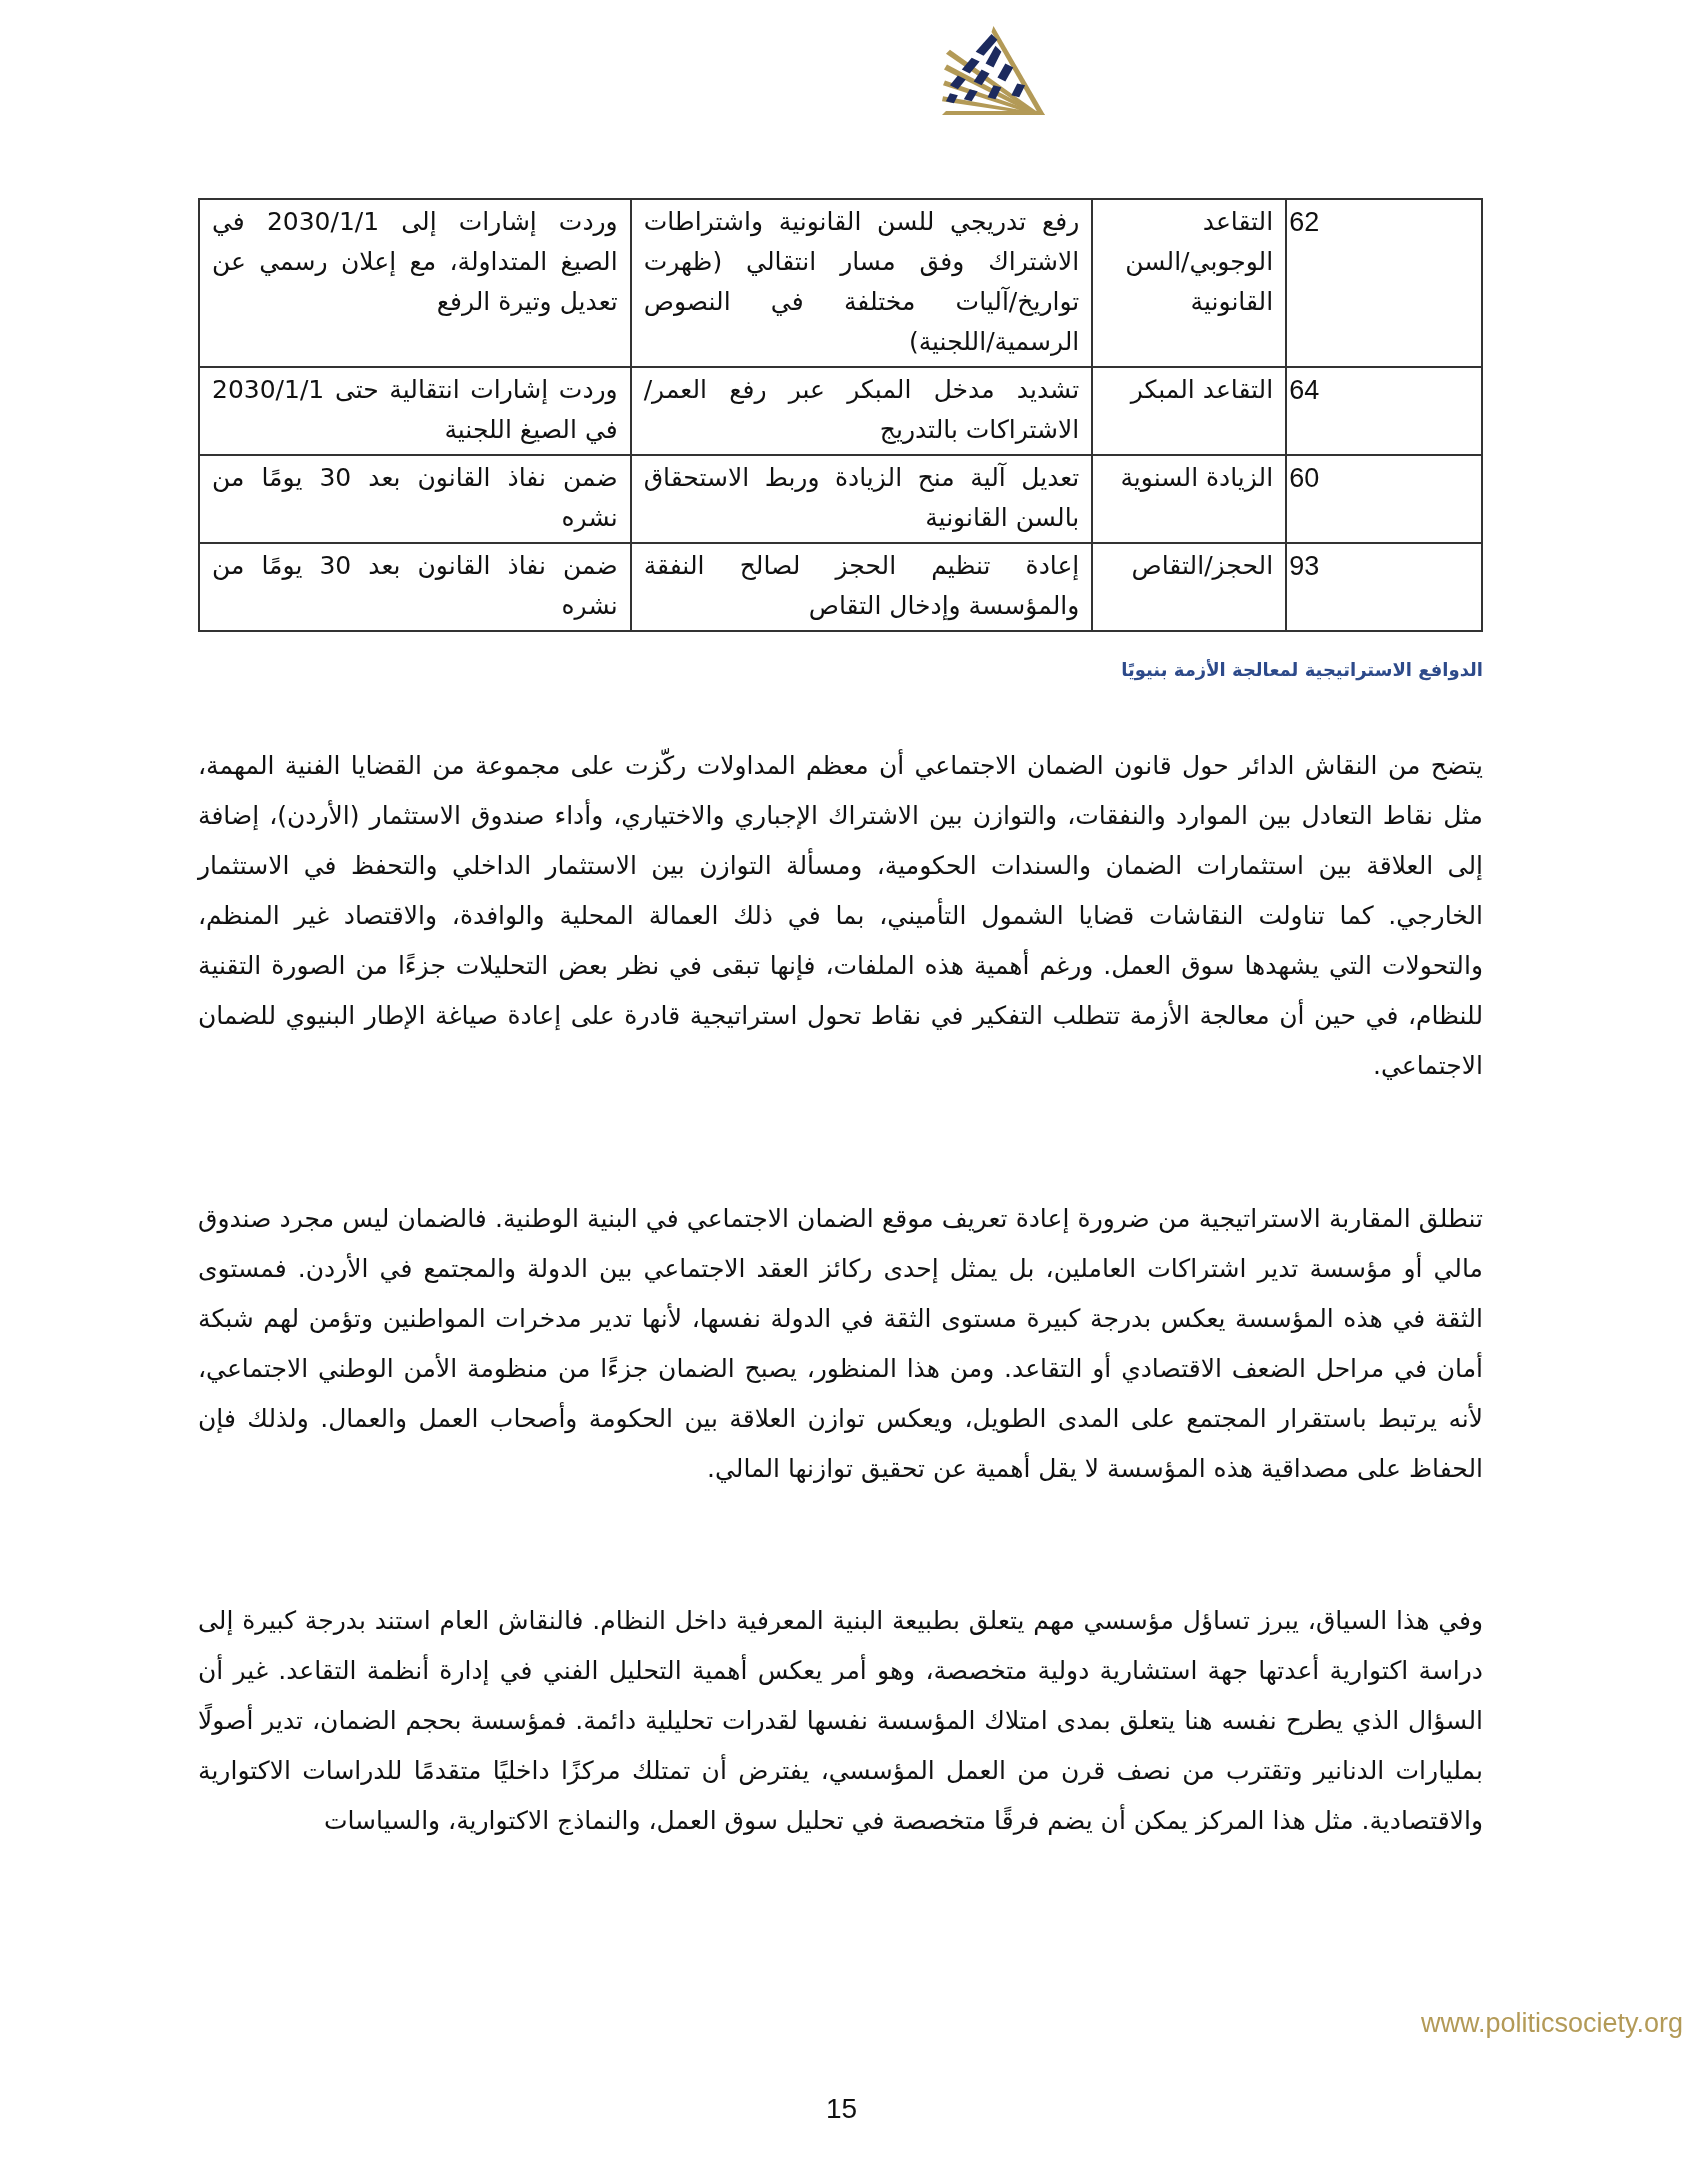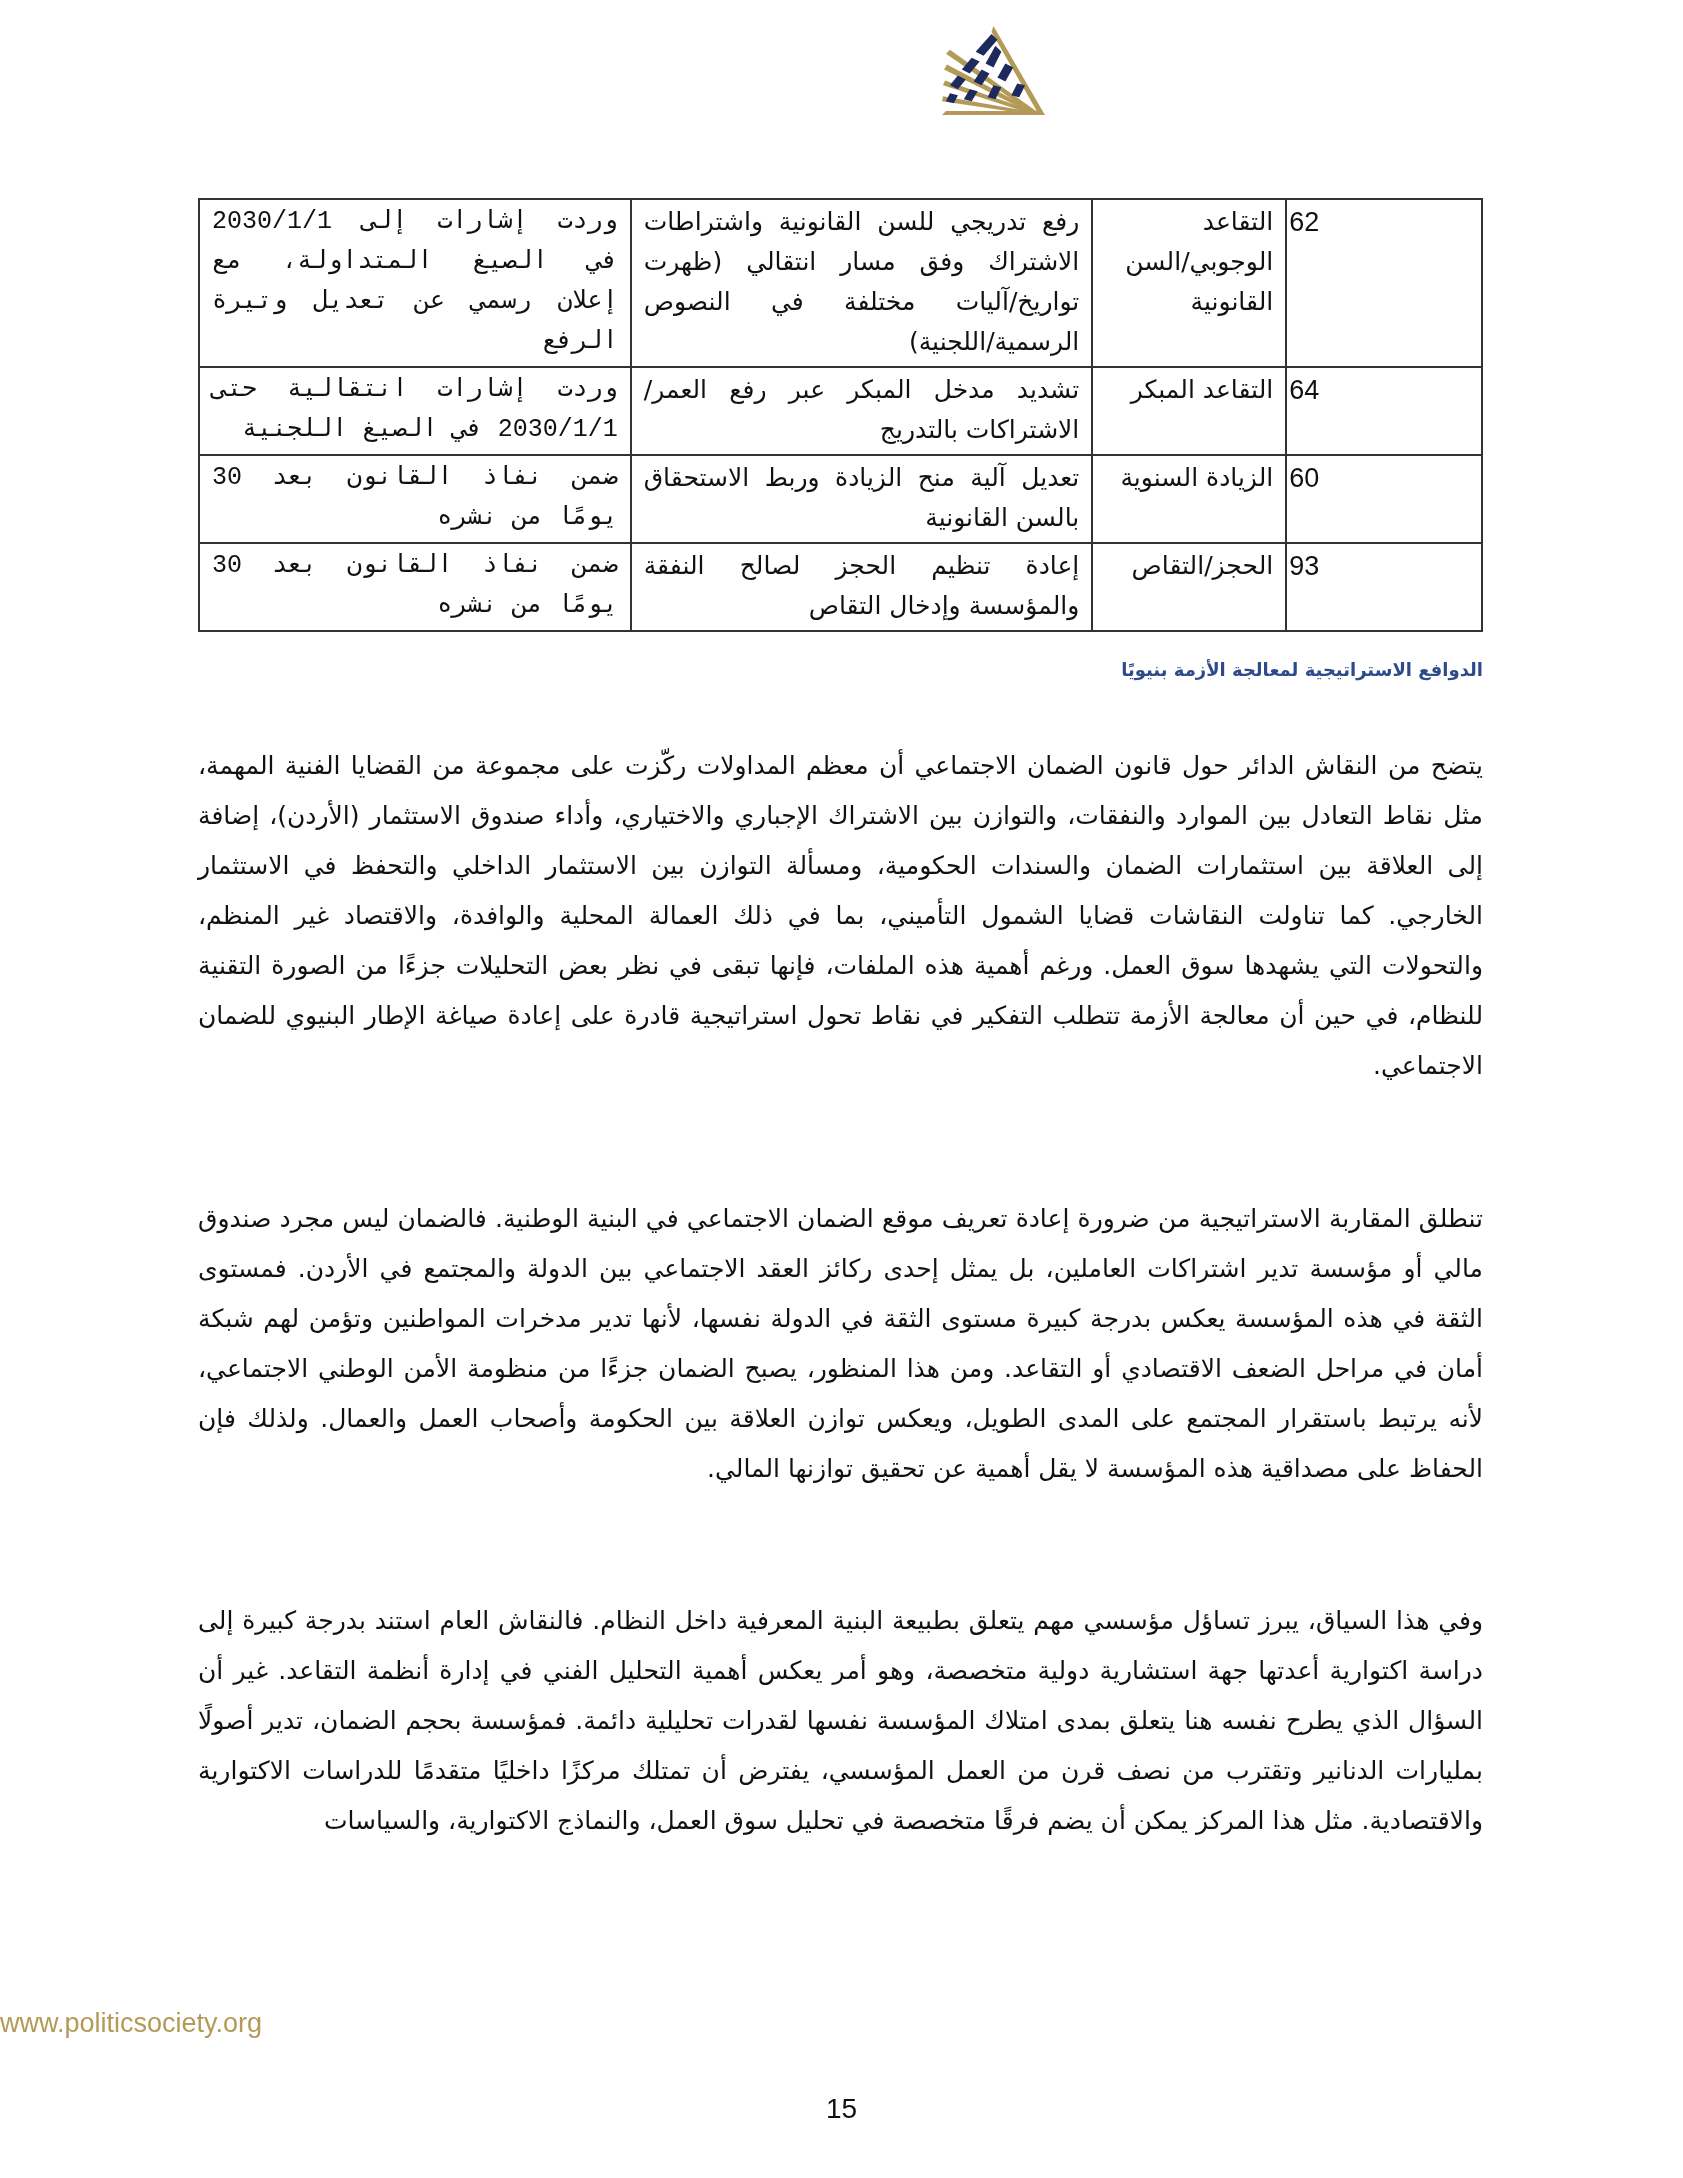--- a/index.html
+++ b/index.html
@@ -9,29 +9,29 @@
   .logo-text { position: absolute; left: 634px; top: 26px; width: 307px; text-align: right; direction: rtl; }
   .logo-ar { font-size: 25px; font-weight: bold; color: #1c2a5e; line-height: 32px; white-space: nowrap; }
   .logo-en { font-family: "Liberation Sans", sans-serif; font-size: 17px; font-weight: bold; color: #1c2a5e; direction: ltr; text-align: right; white-space: nowrap; }
   .logo-mark { position: absolute; left: 936px; top: 0px; width: 111px; height: 95px; }
 
   table.chg { position: absolute; left: 198px; top: 198px; width: 1285px; border-collapse: collapse; direction: rtl; }
   table.chg td { border: 2px solid #333; vertical-align: top; font-size: 25px; line-height: 40px; padding: 2px 12px 4px 12px; text-align: justify; text-align-last: right; }
   table.chg td.num { width: 180px; text-align: left; text-align-last: left; direction: ltr; padding-left: 2px; padding-right: 12px; font-family: "Liberation Sans", sans-serif; font-size: 27px; }
   table.chg td.art { width: 168px; text-align: right; }
   table.chg td.chg-desc { width: 436px; }
-  table.chg td.timing { width: 406px; font-family: Liberation Mono, monospace; }
+  table.chg td.timing { width: 406px; }
 
   .section-title { position: absolute; top: 659px; right: 200px; direction: rtl; font-size: 18px; font-weight: bold; color: #2d4a8a; white-space: nowrap; }
   .para { position: absolute; left: 198px; width: 1285px; direction: rtl; font-size: 25px; line-height: 50px; text-align: justify; text-align-last: right; }
   .p1 { top: 741px; }
   .p2 { top: 1194px; }
   .p3 { top: 1596px; }
 
-  .footer-url { position: absolute; top: 2008px; left: 0; width: 1683px; text-align: left; font-family: "Liberation Sans", sans-serif; font-size: 27px; color: #b39a57; }
+  .footer-url { position: absolute; top: 2008px; left: 0; width: 1683px; text-align: right; font-family: "Liberation Sans", sans-serif; font-size: 27px; color: #b39a57; }
   .page-num { position: absolute; top: 2045px; left: 0; width: 1683px; text-align: center; font-family: "Liberation Sans", sans-serif; font-size: 28px; color: #111; margin-top: 48px; }
 </style>
 </head>
 <body>
 
 <div class="header">
   <svg class="logo-mark" viewBox="0 0 112 96">
     <polygon points="58,2 110,92 6,92" fill="#ffffff"></polygon>
     <g>
       <polygon points="58,2 110,92 104,92 56,8" fill="#b39a57"></polygon>

